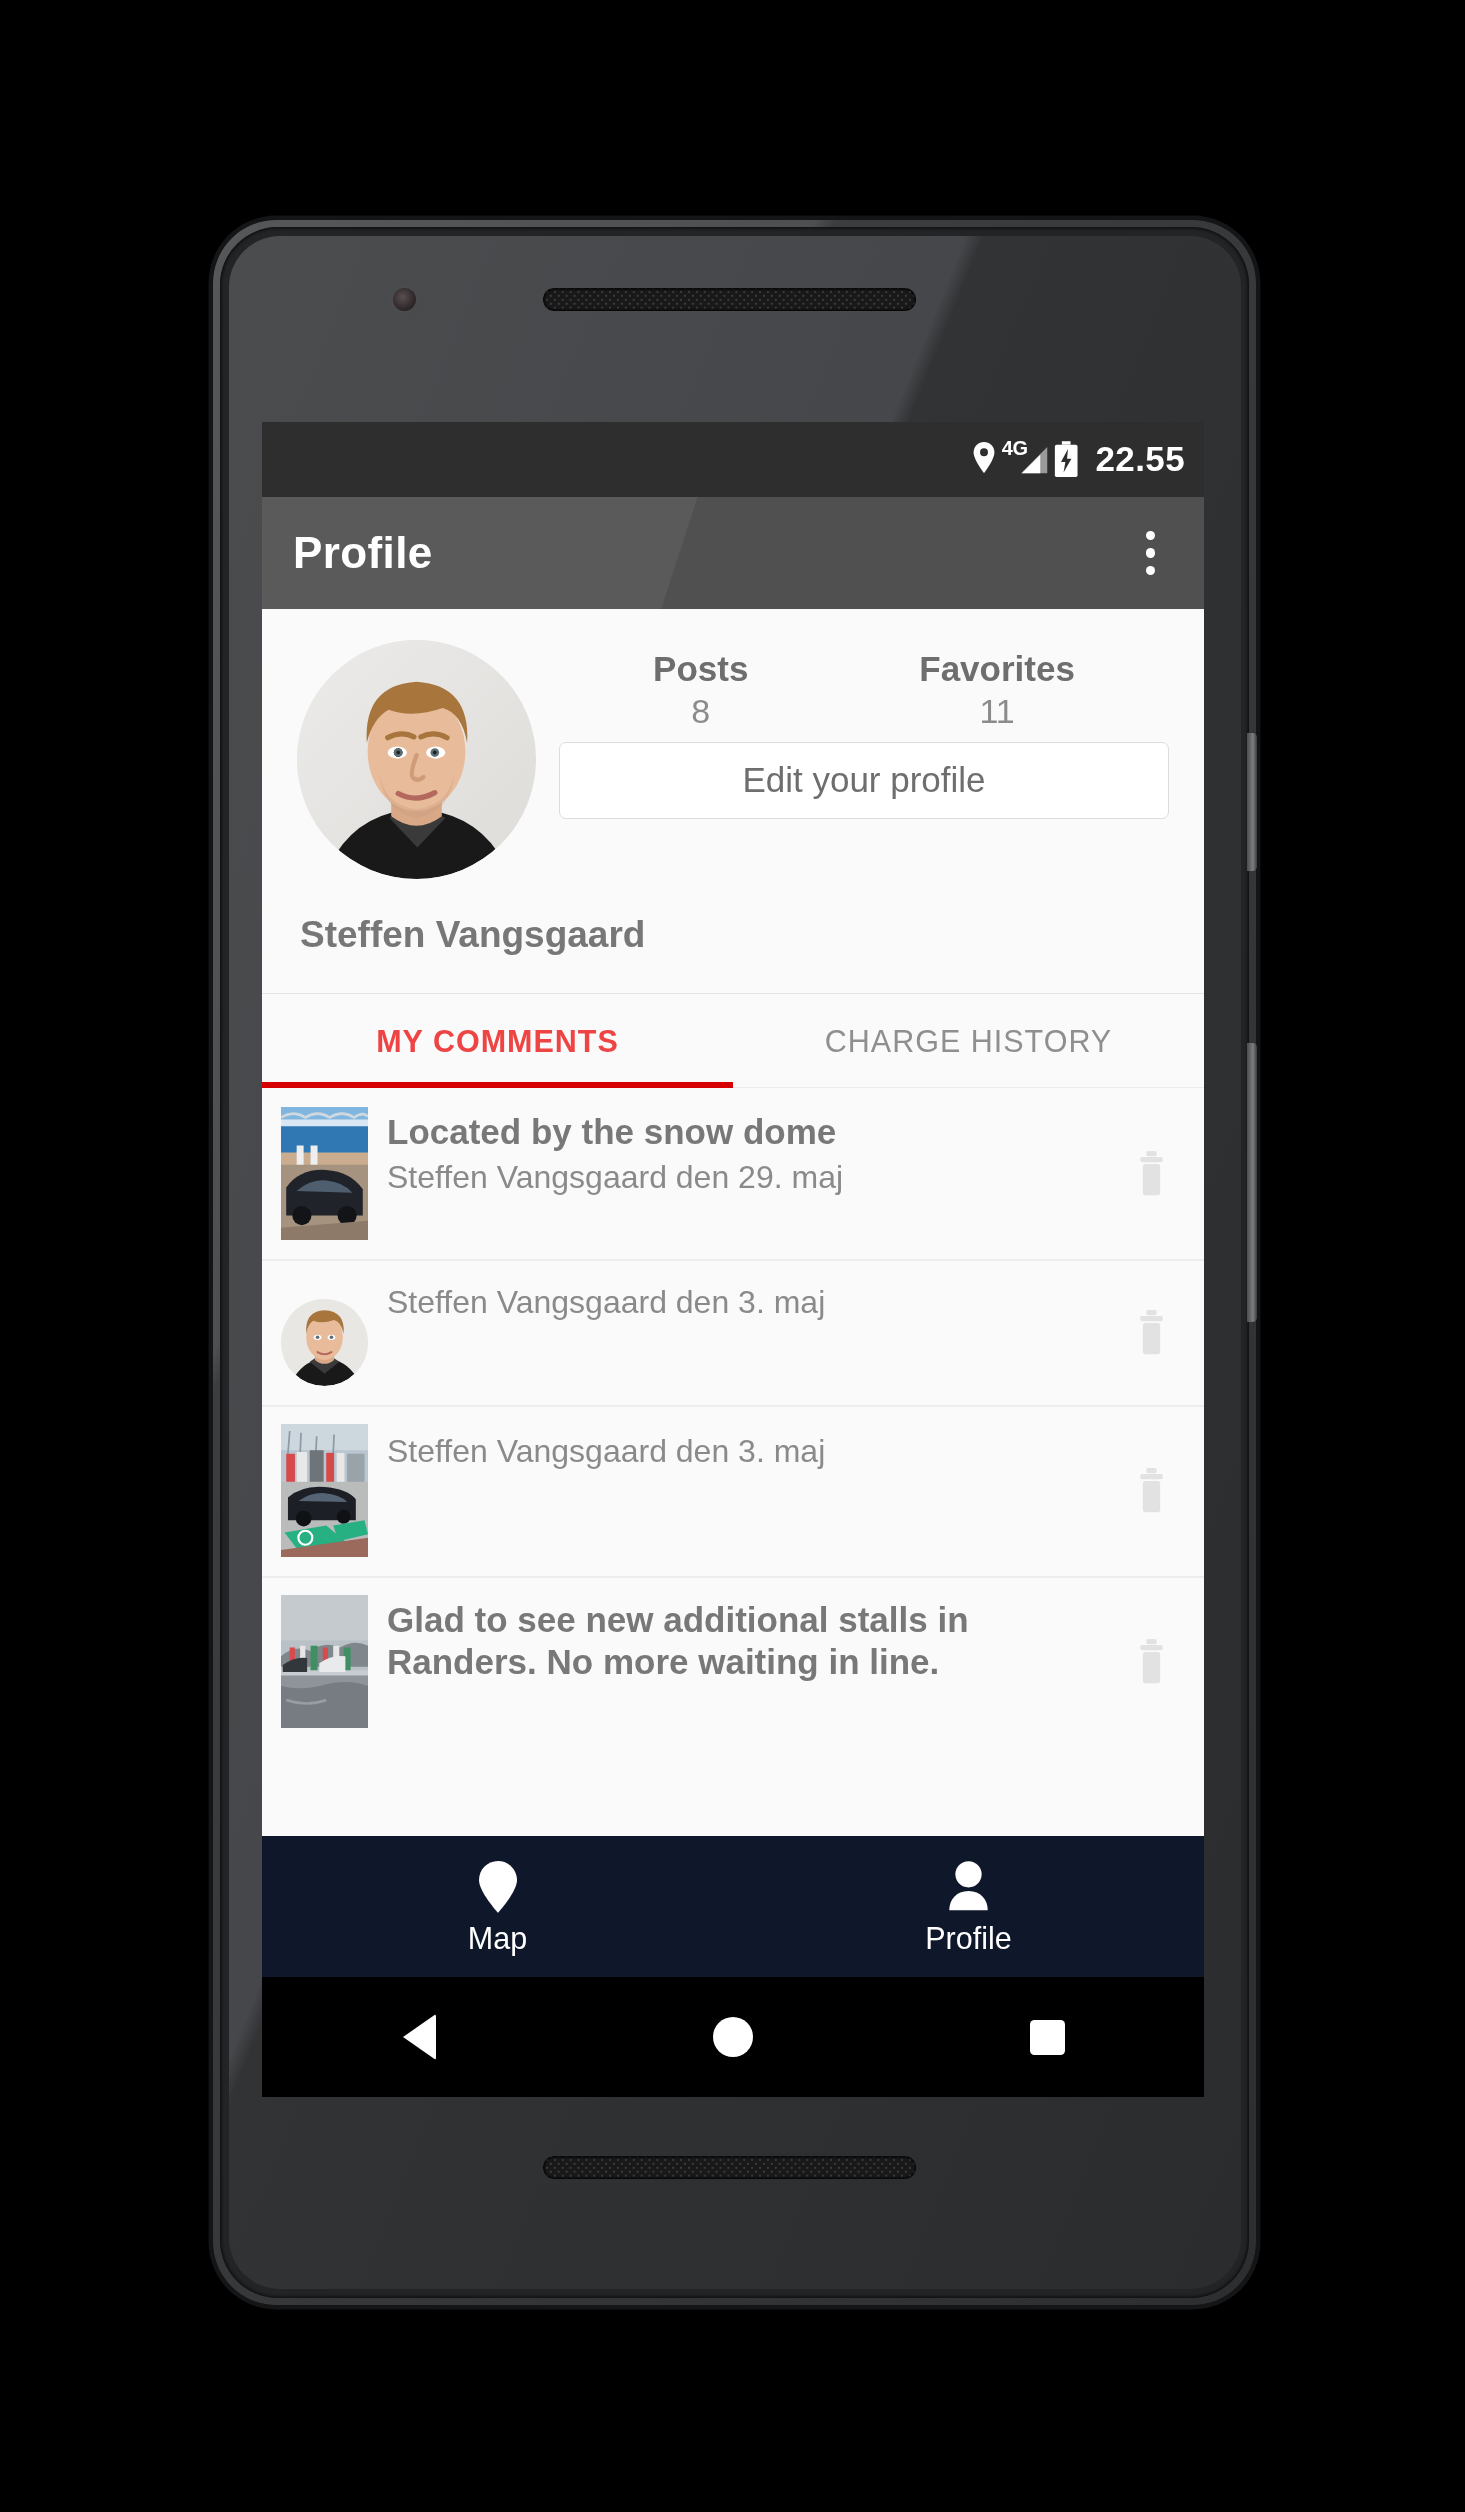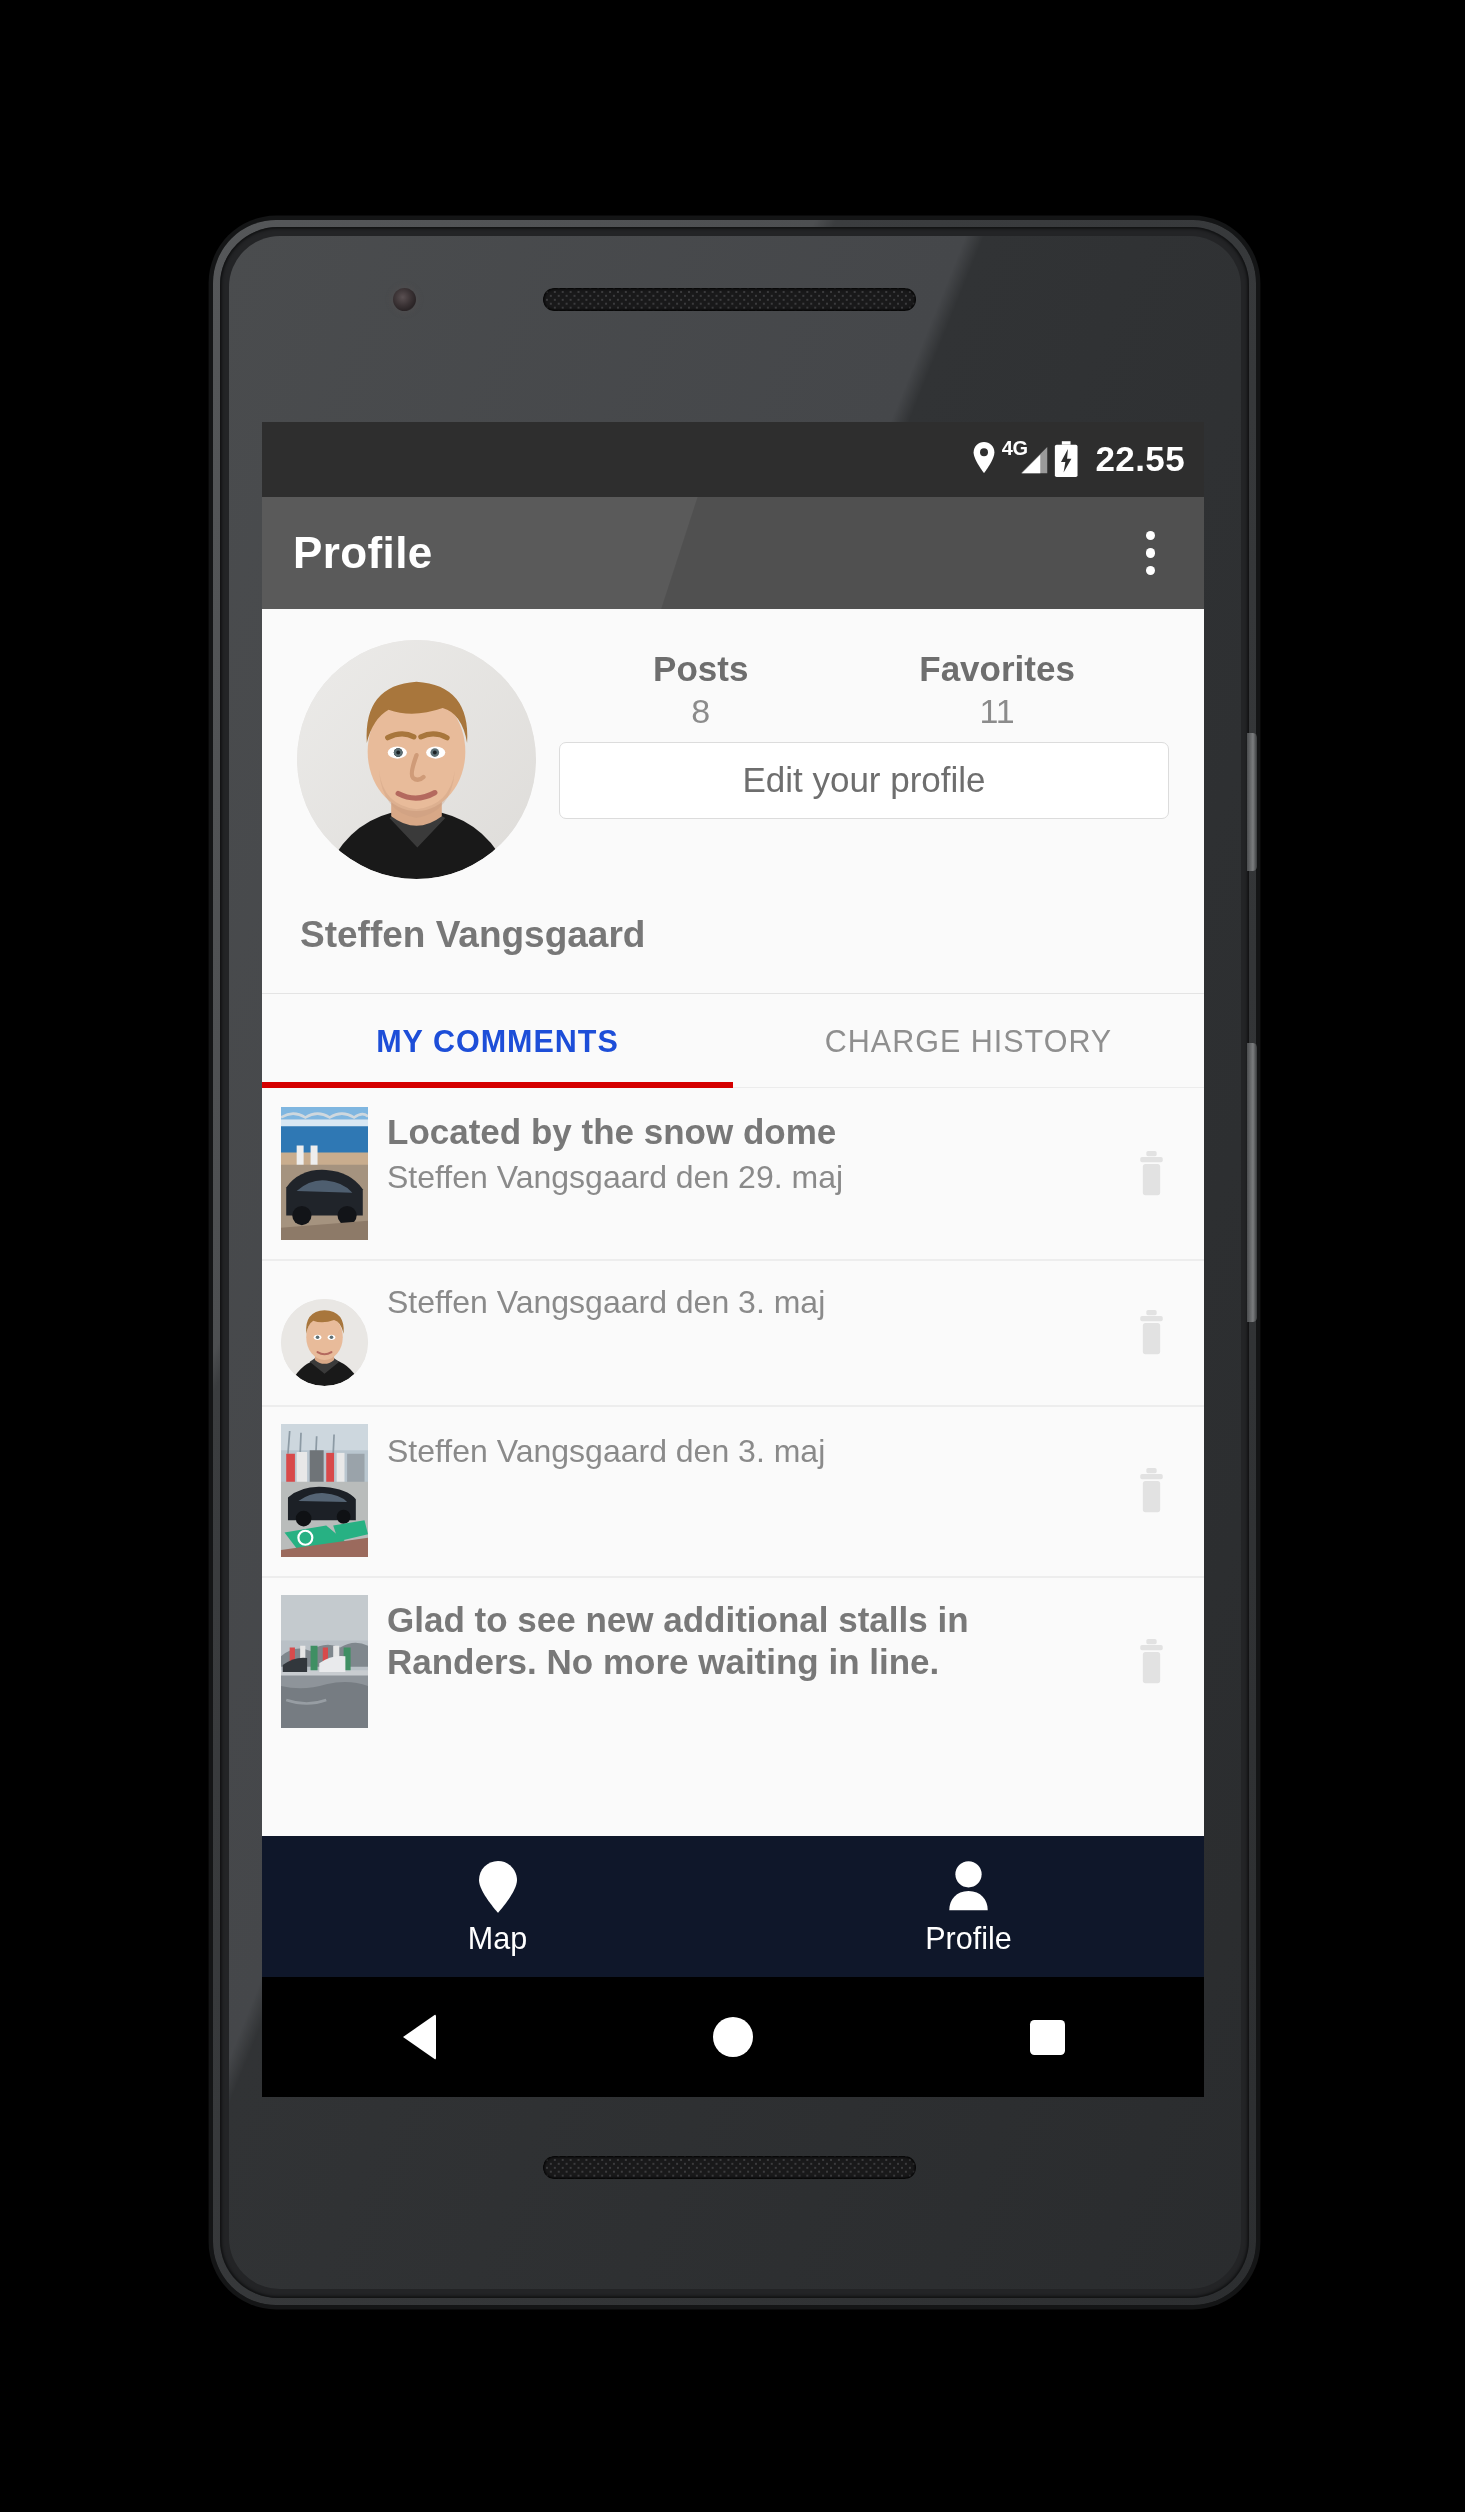--- a/index.html
+++ b/index.html
@@ -270,21 +270,21 @@
   }
   .tab {
     flex: 1;
     display: flex;
     align-items: center;
     justify-content: center;
     font-size: 30.5px;
     letter-spacing: 1px;
     cursor: pointer;
   }
-  .tab.active { color: #1d4ed8; font-weight: bold; }
+  .tab.active { color: #ef4444; font-weight: bold; }
   .tab.inactive { color: #8f8f8f; }
   .tab-indicator {
     position: absolute;
     left: 0; bottom: 0;
     width: 50%;
     height: 6.1px;
     background: #d50000;
   }
   .tabs-rule {
     position: absolute;

